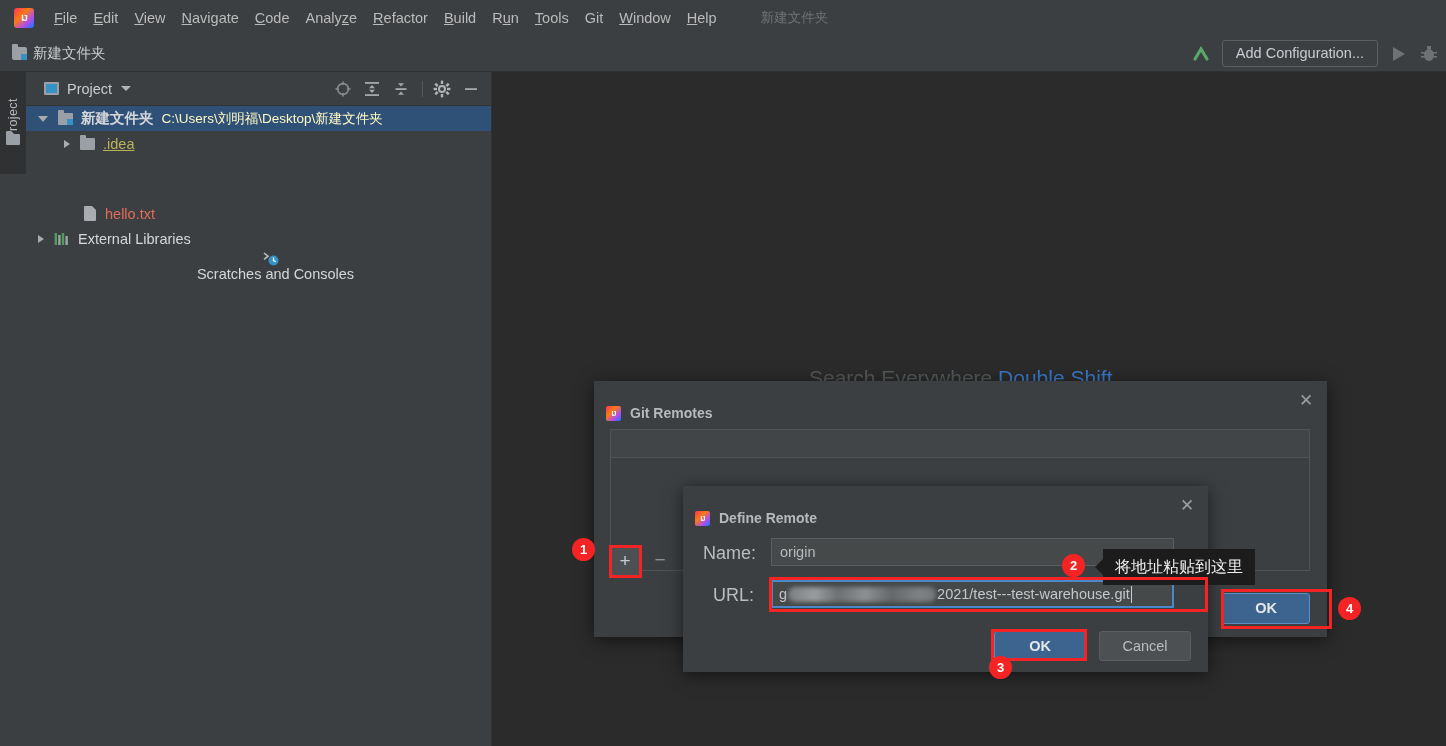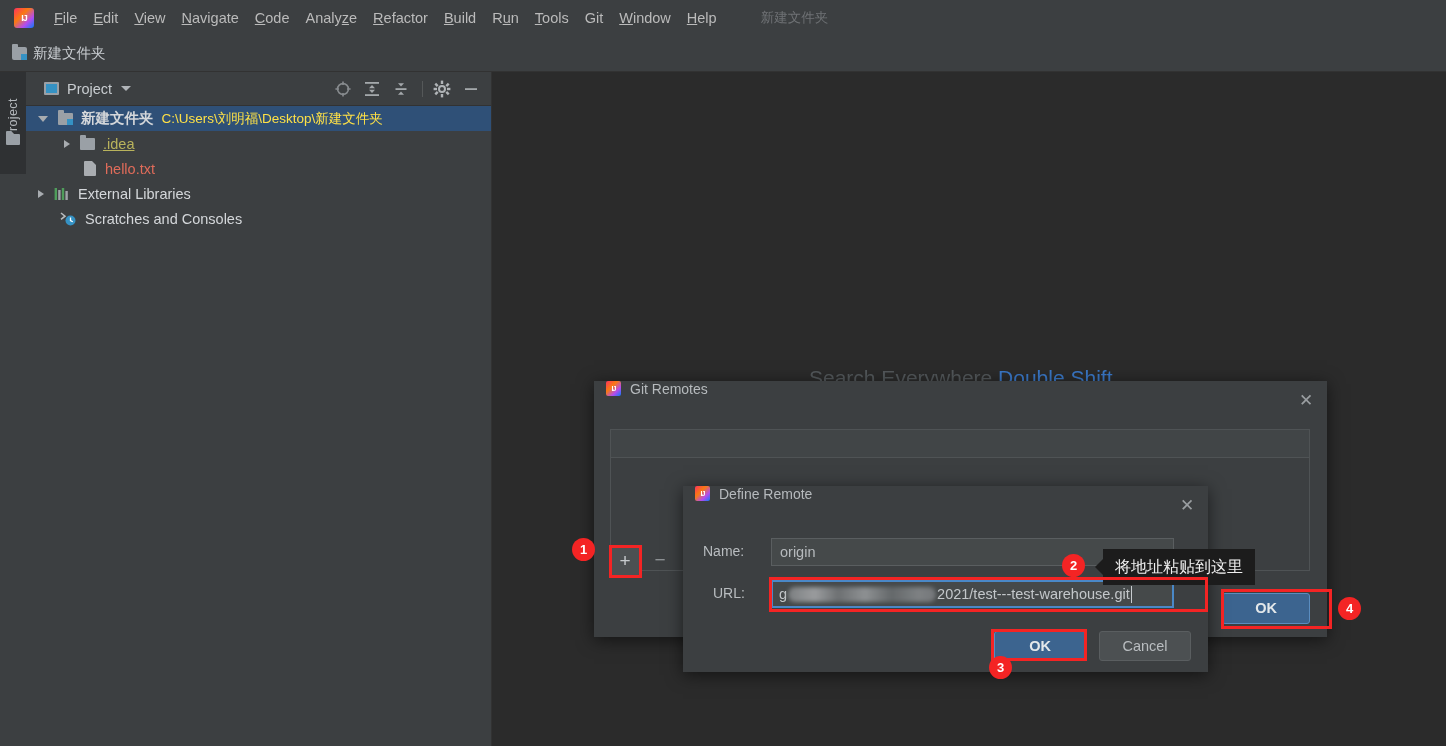--- a/index.html
+++ b/index.html
@@ -139,39 +139,39 @@
   .file-ico::after {
     content:""; position:absolute; right:0; top:0; border-left:4px solid transparent;
     border-top:4px solid #3c3f41;
   }
   .lib-ico { width: 16px; height: 14px; flex: none; }
   .scratch-ico { width: 17px; height: 15px; flex: none; position: relative; }
   .t-white { color: #d4d7da; }
   .t-bold { font-weight: bold; }
   .t-yellow { color: #b9b35c; text-decoration: underline; }
   .t-red { color: #e06c5a; }
-  .t-path { color: #fde047; font-size: 13.5px; }
+  .t-path { color: #fef9c3; font-size: 13.5px; }
 
   
   .editor {
     position: absolute; left: 493px; top: 72px; width: 953px; height: 674px;
     background: #2b2b2b;
   }
   .watermark {
     position: absolute; left: 316px; top: 294px; font-size: 21px; white-space: nowrap;
   }
   .watermark .g { color: #53585b; text-decoration: underline; }
   .watermark .b { color: #3a78c8; }
 
   
   .dlg-remotes {
     position: absolute; left: 594px; top: 381px; width: 733px; height: 256px;
     background: #3c3f41; box-shadow: 0 3px 16px rgba(0,0,0,.55);
   }
-  .dlg-title-bar { height: 40px; display: flex; align-items: flex-start; position: relative; }
+  .dlg-title-bar { height: 40px; display: flex; align-items: flex-end; position: relative; font-weight: bold; }
   .dlg-ij-ico {
     width: 15px; height: 15px; margin-left: 12px; margin-right: 9px; flex: none;
     border-radius: 2px; position: relative; overflow: hidden;
     background: linear-gradient(135deg,#fe315d 0%,#f97a12 38%,#b24cf0 70%,#087cfa 100%);
   }
   .dlg-ij-ico::after {
     content:"IJ"; position:absolute; inset:0; color:#fff; font-size:7px; font-weight:bold;
     line-height:15px; text-align:center; letter-spacing:-1px;
   }
   .dlg-title { color: #b6babd; font-size: 14px; }
@@ -201,21 +201,21 @@
     background: #3c648f; border: 1px solid #5a8dc0; border-radius: 3px;
     color: #e4e8ea; font-size: 14.5px; font-weight: bold; line-height: 29px; text-align: center;
     cursor: default;
   }
 
   
   .dlg-define {
     position: absolute; left: 683px; top: 486px; width: 525px; height: 186px;
     background: #3c3f41; box-shadow: 0 3px 16px rgba(0,0,0,.55);
   }
-  .fld-label { position: absolute; color: #b9bdc0; font-size: 14px; }
+  .fld-label { position: absolute; color: #b9bdc0; font-size: 18px; }
   .fld-input {
     position: absolute; background: #45494a; border: 1px solid #5a5e60;
     color: #b6babd; font-size: 14.5px; padding: 4px 8px; outline: none;
     font-family: "Liberation Sans", sans-serif;
   }
   .name-input { left: 88px; top: 52px; width: 403px; height: 28px; }
   .url-input {
     left: 88px; top: 94px; width: 403px; height: 28px;
     border: 2px solid #4a88c7; background: #45494a; color: #c3c7ca;
     display: flex; align-items: center; padding: 0 6px;
@@ -280,20 +280,35 @@
     <div class="menu-item"><u>T</u>ools</div>
     <div class="menu-item">Git</div>
     <div class="menu-item"><u>W</u>indow</div>
     <div class="menu-item"><u>H</u>elp</div>
     <div class="proj-name-dim">新建文件夹</div>
   </div>
 
   <div class="navbar">
     <div class="nav-folder-ico"></div>
     <div class="nav-crumb">新建文件夹</div>
+    <div class="nav-right">
+      <svg class="arrow-up-icon" viewBox="0 0 22 22">
+        <path d="M5 16 L11 6 L17 16" stroke="#59a869" stroke-width="3.2" fill="none" stroke-linecap="round"></path>
+      </svg>
+      <div class="add-config-btn">Add Configuration...</div>
+      <svg class="run-ico" viewBox="0 0 22 22">
+        <path d="M6 4 L18 11 L6 18 Z" fill="#6e7275"></path>
+      </svg>
+      <svg class="debug-ico" viewBox="0 0 22 22">
+        <ellipse cx="11" cy="12" rx="5" ry="6" fill="#6e7275"></ellipse>
+        <rect x="9" y="3" width="4" height="3" fill="#6e7275"></rect>
+        <rect x="3" y="9" width="16" height="1.6" fill="#6e7275"></rect>
+        <rect x="3" y="13" width="16" height="1.6" fill="#6e7275"></rect>
+      </svg>
+    </div>
   </div>
 
   <div class="toolstrip">
     <div class="toolstrip-tab">
       <span>Project</span>
     </div>
     <div class="toolstrip-folder"></div>
   </div>
 
   <div class="projpanel">
@@ -345,37 +360,37 @@
         <span class="t-white t-bold">新建文件夹</span>
         <span class="t-path" style="margin-left:8px;">C:\Users\刘明福\Desktop\新建文件夹</span>
       </div>
 
       <div class="row" style="padding-left:38px;">
         <div class="chev" style="margin-right:10px;"></div>
         <div class="folder-ico" style="margin-right:8px;"></div>
         <span class="t-yellow">.idea</span>
       </div>
 
-      <div class="row" style="padding-left:58px;">
+      <div class="row" style="padding-left:58px;margin-top:45px;">
         <div class="file-ico" style="margin-right:9px;"></div>
         <span class="t-red">hello.txt</span>
       </div>
 
       <div class="row" style="padding-left:12px;">
         <div class="chev" style="margin-right:10px;"></div>
         <svg class="lib-ico" viewBox="0 0 16 14" style="margin-right:8px;">
           <rect x="0.6" y="1" width="2.4" height="12" fill="#4f9d5b"></rect>
           <rect x="4.2" y="3" width="2.4" height="10" fill="#a0a4a8"></rect>
           <rect x="7.8" y="1" width="2.4" height="12" fill="#4f9d5b"></rect>
           <rect x="11.4" y="4" width="2.4" height="9" fill="#a0a4a8"></rect>
         </svg>
         <span class="t-white">External Libraries</span>
       </div>
 
-      <div class="row" style="padding-left:34px;">
+      <div class="row" style="padding-left:34px;flex-direction:column;">
         <svg class="scratch-ico" viewBox="0 0 17 15" style="margin-right:8px;">
           <path d="M1 2 L5 5.2 L1 8.4" stroke="#b7bbbe" stroke-width="1.6" fill="none"></path>
           <circle cx="10.5" cy="9.5" r="5" fill="#3592c4"></circle>
           <path d="M10.5 6.4 V9.5 L12.8 10.8" stroke="#fff" stroke-width="1.3" fill="none"></path>
         </svg>
         <span class="t-white">Scratches and Consoles</span>
       </div>
 
     </div>
   </div>

